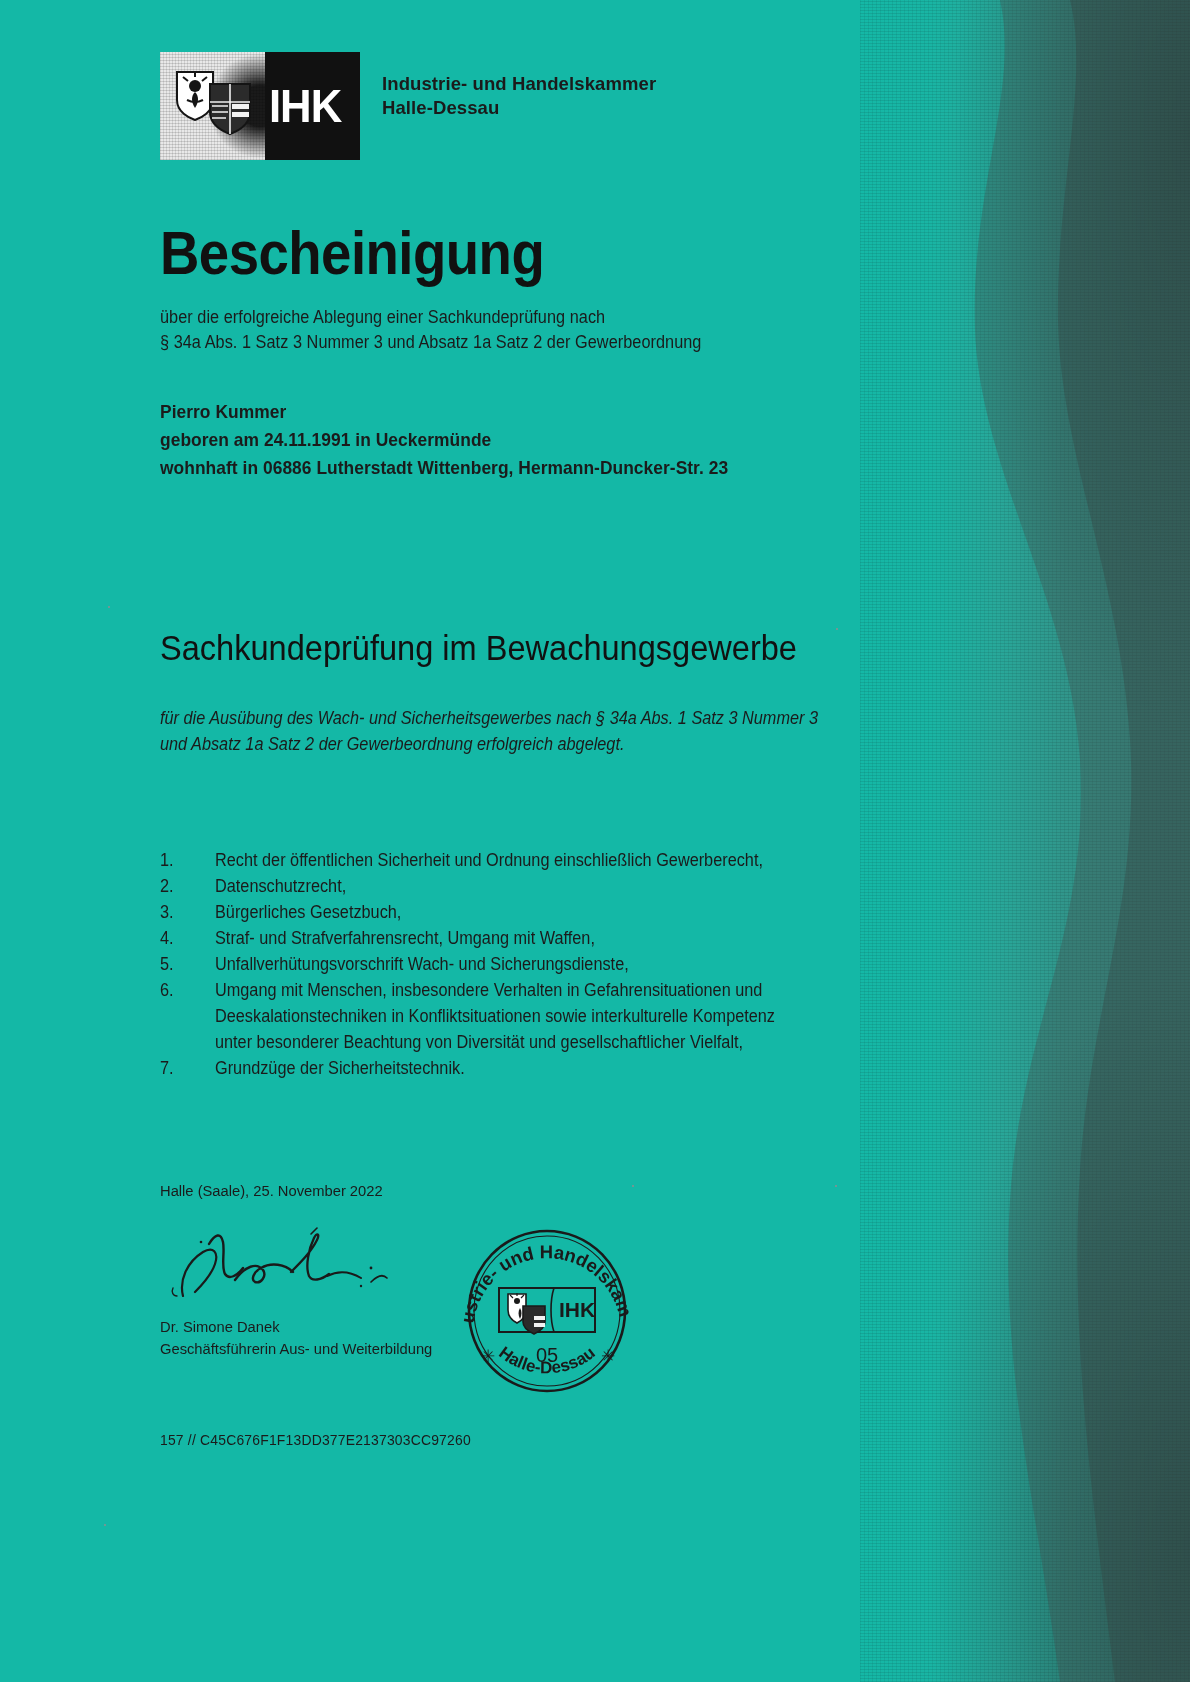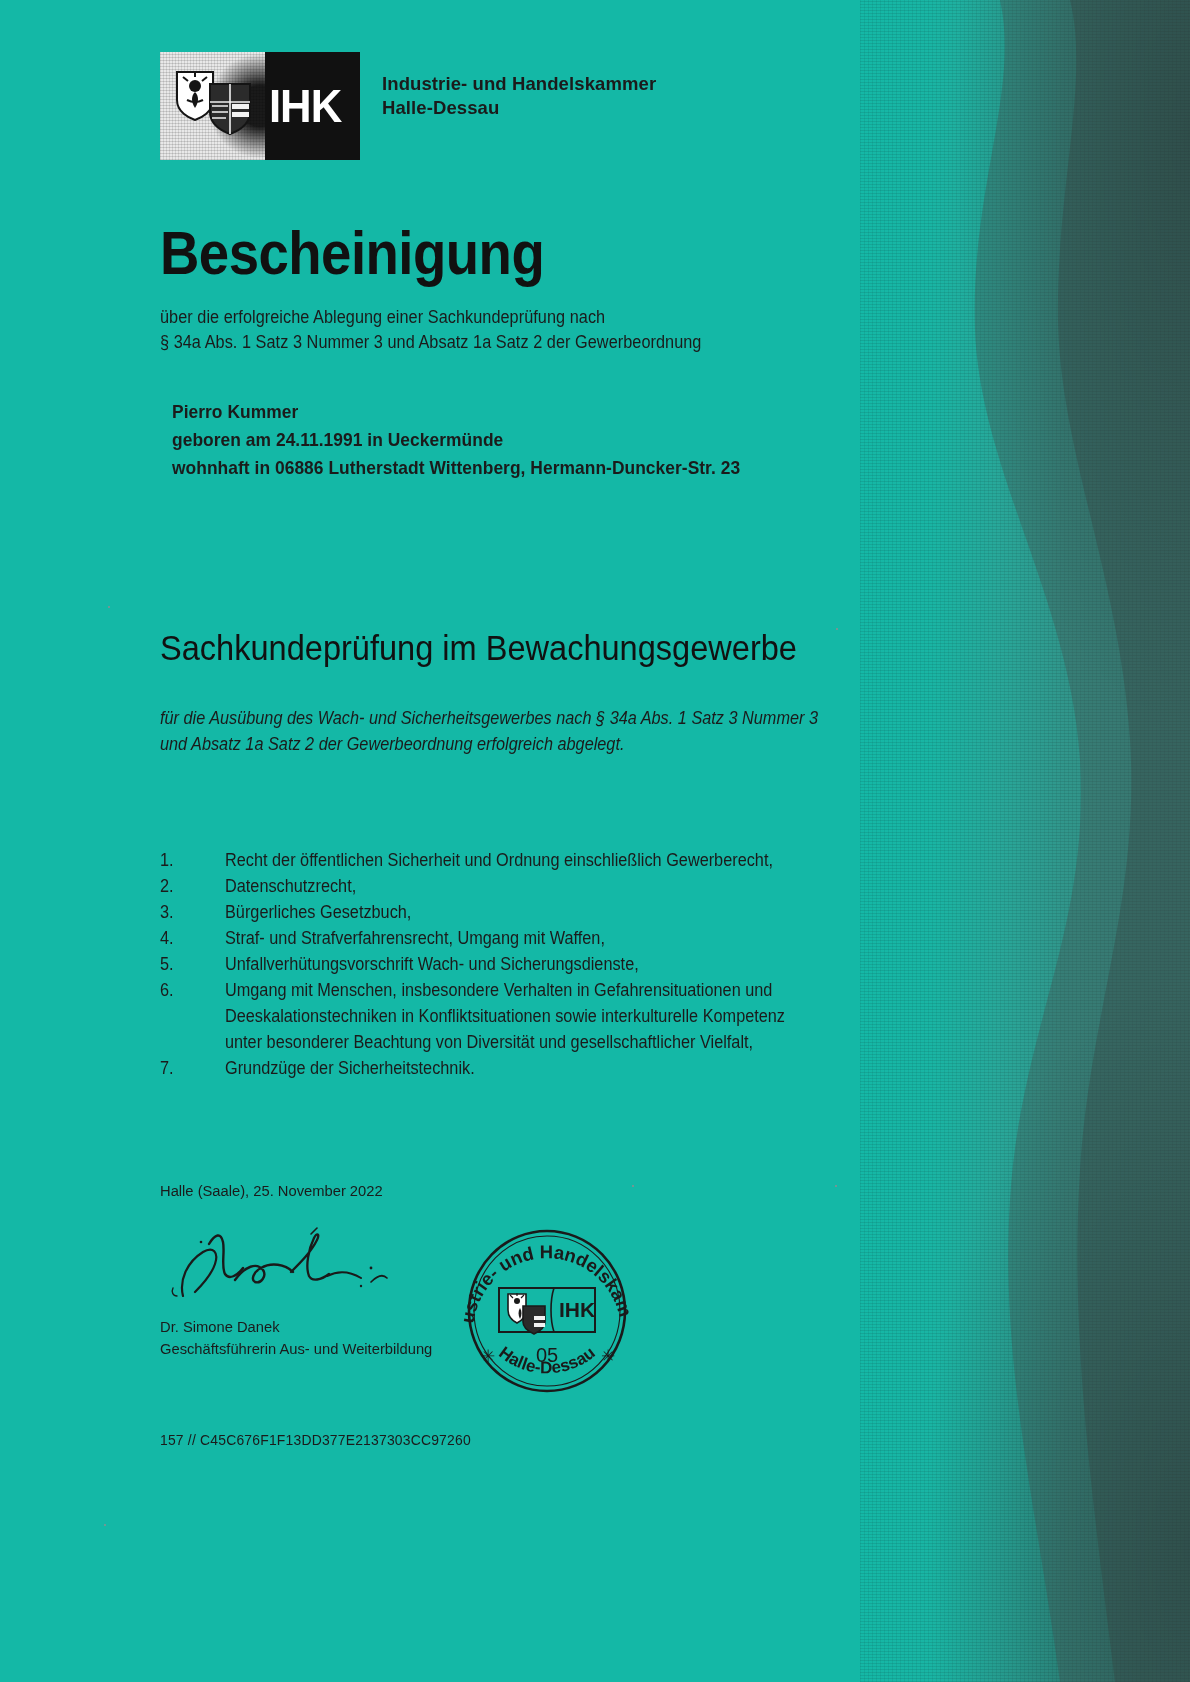--- a/index.html
+++ b/index.html
@@ -69,21 +69,21 @@
     transform:scaleX(.88);transform-origin:left center;
     color:#111;
   }
   .subtitle{position:absolute;left:160px;top:305px;width:760px;}
   .subtitle .s{
     font-size:17.5px;line-height:25px;letter-spacing:.05px;
     transform:scaleX(.93);transform-origin:left center;white-space:nowrap;
   }
 
   
-  .person{position:absolute;left:160px;top:398px;width:780px;margin-left:12px;}
+  .person{position:absolute;left:160px;top:398px;width:780px;}
   .person .p{
     font-size:18.5px;font-weight:700;line-height:28px;letter-spacing:.05px;
     transform:scaleX(.94);transform-origin:left center;white-space:nowrap;
   }
 
   
   .committee{position:absolute;left:160px;top:530px;width:780px;}
   .committee .c{
     font-size:17.5px;line-height:25px;
     transform:scaleX(.93);transform-origin:left center;white-space:nowrap;
@@ -105,21 +105,21 @@
   #para1{top:706px;}
   #para2{top:781px;}
 
   
   .list{position:absolute;left:160px;top:847px;width:780px;}
   .li{display:flex;align-items:flex-start;margin-bottom:0;}
   .li .num{
     width:55px;flex:0 0 55px;font-size:17.5px;line-height:26px;
     transform:scaleX(.93);transform-origin:left center;
   }
-  .li .txt{flex:1;margin-left:10px;}
+  .li .txt{flex:1;}
   .li .txt div{
     font-size:17.5px;line-height:26px;
     transform:scaleX(.93);transform-origin:left center;white-space:nowrap;
   }
 
   
   .place-date{
     position:absolute;left:160px;top:1180px;font-size:15.5px;line-height:22px;
     transform:scaleX(.95);transform-origin:left center;white-space:nowrap;
   }

